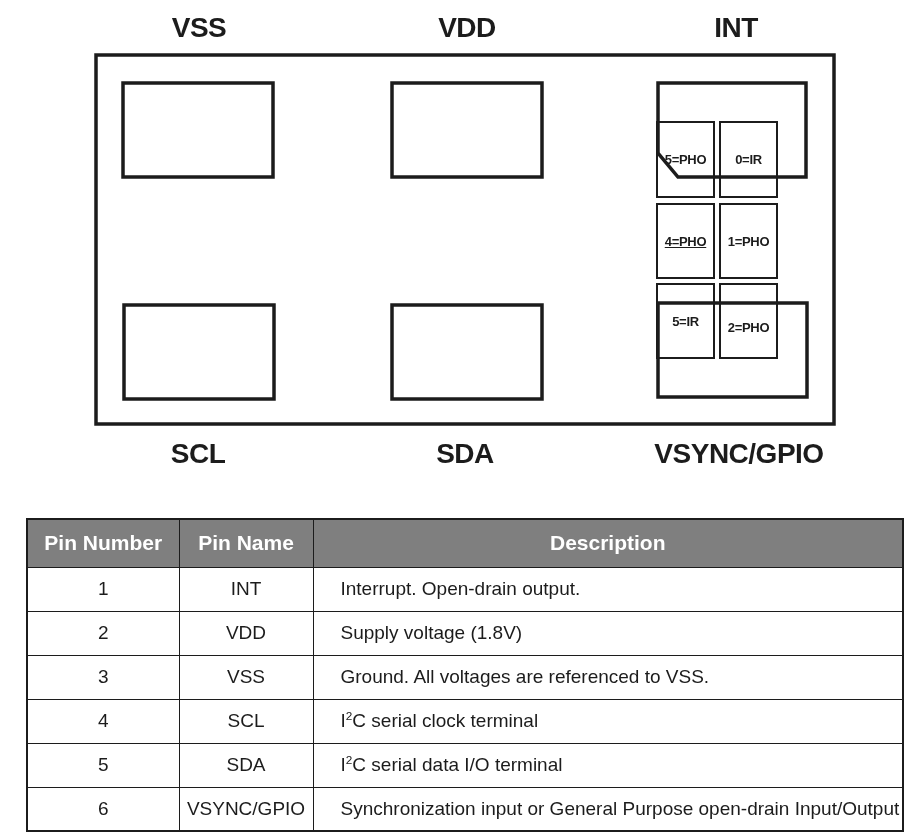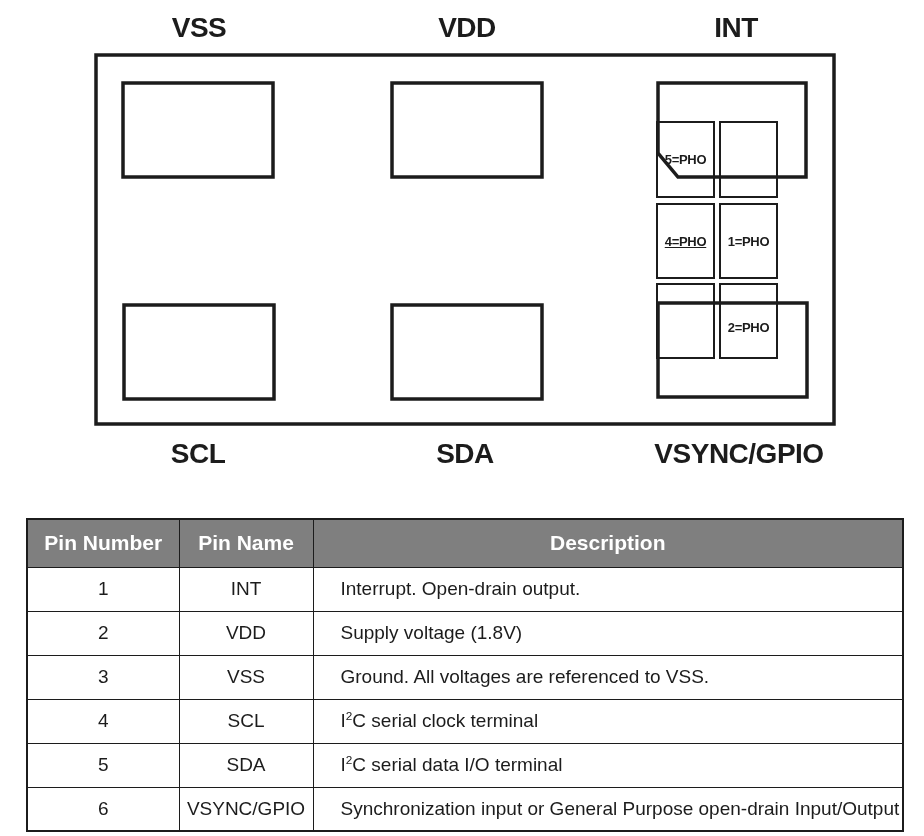--- a/index.html
+++ b/index.html
@@ -98,22 +98,24 @@
 
   <div class="pin-label" style="left:199px; top:12px;">VSS</div>
   <div class="pin-label" style="left:467px; top:12px;">VDD</div>
   <div class="pin-label" style="left:736px; top:12px;">INT</div>
 
   <div class="pin-label" style="left:198px; top:438px;">SCL</div>
   <div class="pin-label" style="left:465px; top:438px;">SDA</div>
   <div class="pin-label" style="left:739px; top:438px;">VSYNC/GPIO</div>
 
   <div class="cell-label" style="left:657px; top:122px; width:57px; height:75px;">5=PHO</div>
+  <div class="cell-label" style="left:720px; top:122px; width:57px; height:75px;">0=IR</div>
   <div class="cell-label" style="left:657px; top:204px; width:57px; height:74px;text-decoration:underline;">4=PHO</div>
   <div class="cell-label" style="left:720px; top:204px; width:57px; height:74px;">1=PHO</div>
+  <div class="cell-label" style="left:657px; top:284px; width:57px; height:74px;">5=IR</div>
   <div class="cell-label" style="left:720px; top:284px; width:57px; height:86px;">2=PHO</div>
 </div>
 
 <table class="pin-table">
   <colgroup>
       <col class="c-num">
       <col class="c-name">
       <col class="c-desc">
     </colgroup>
   <thead>

